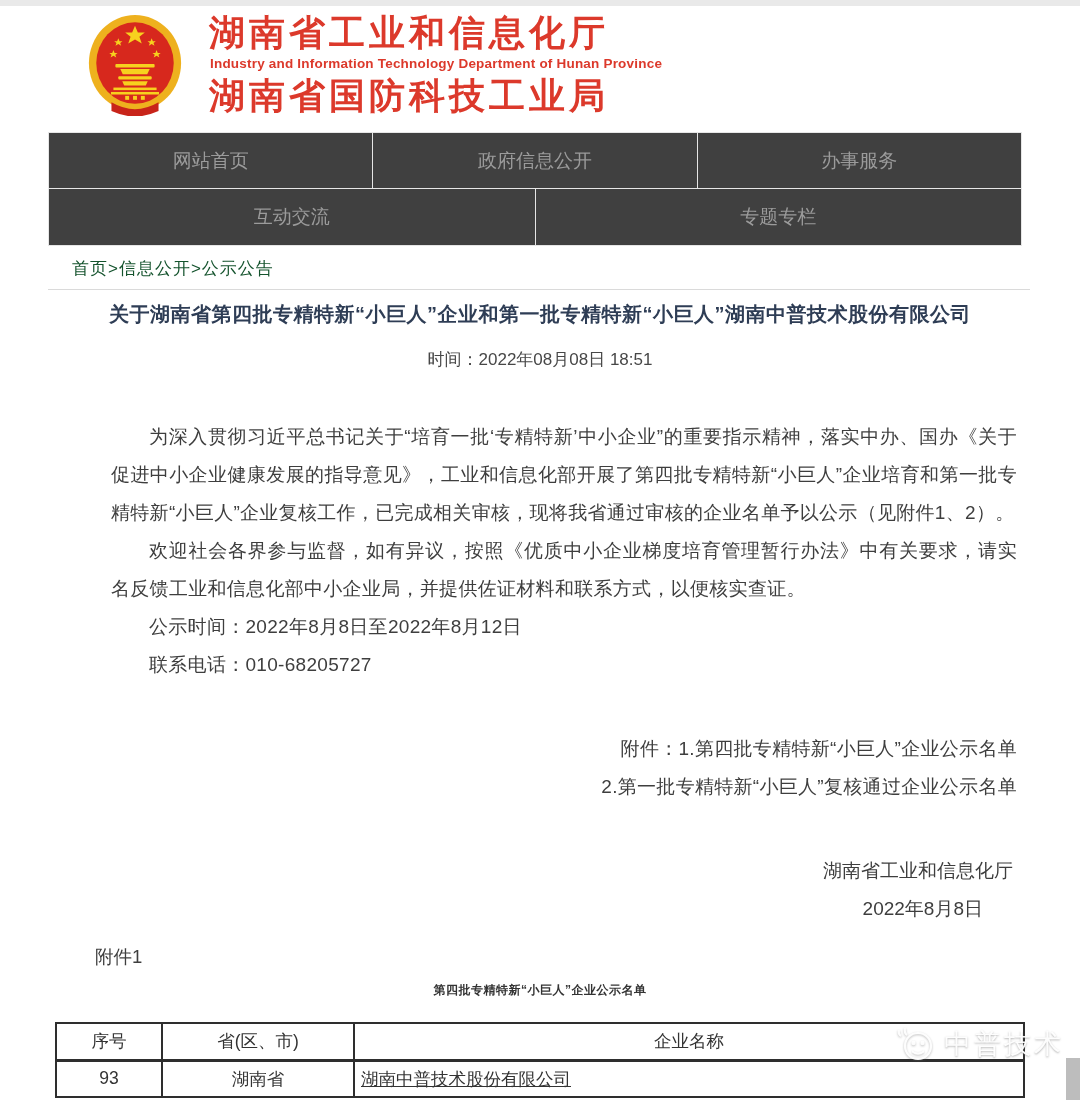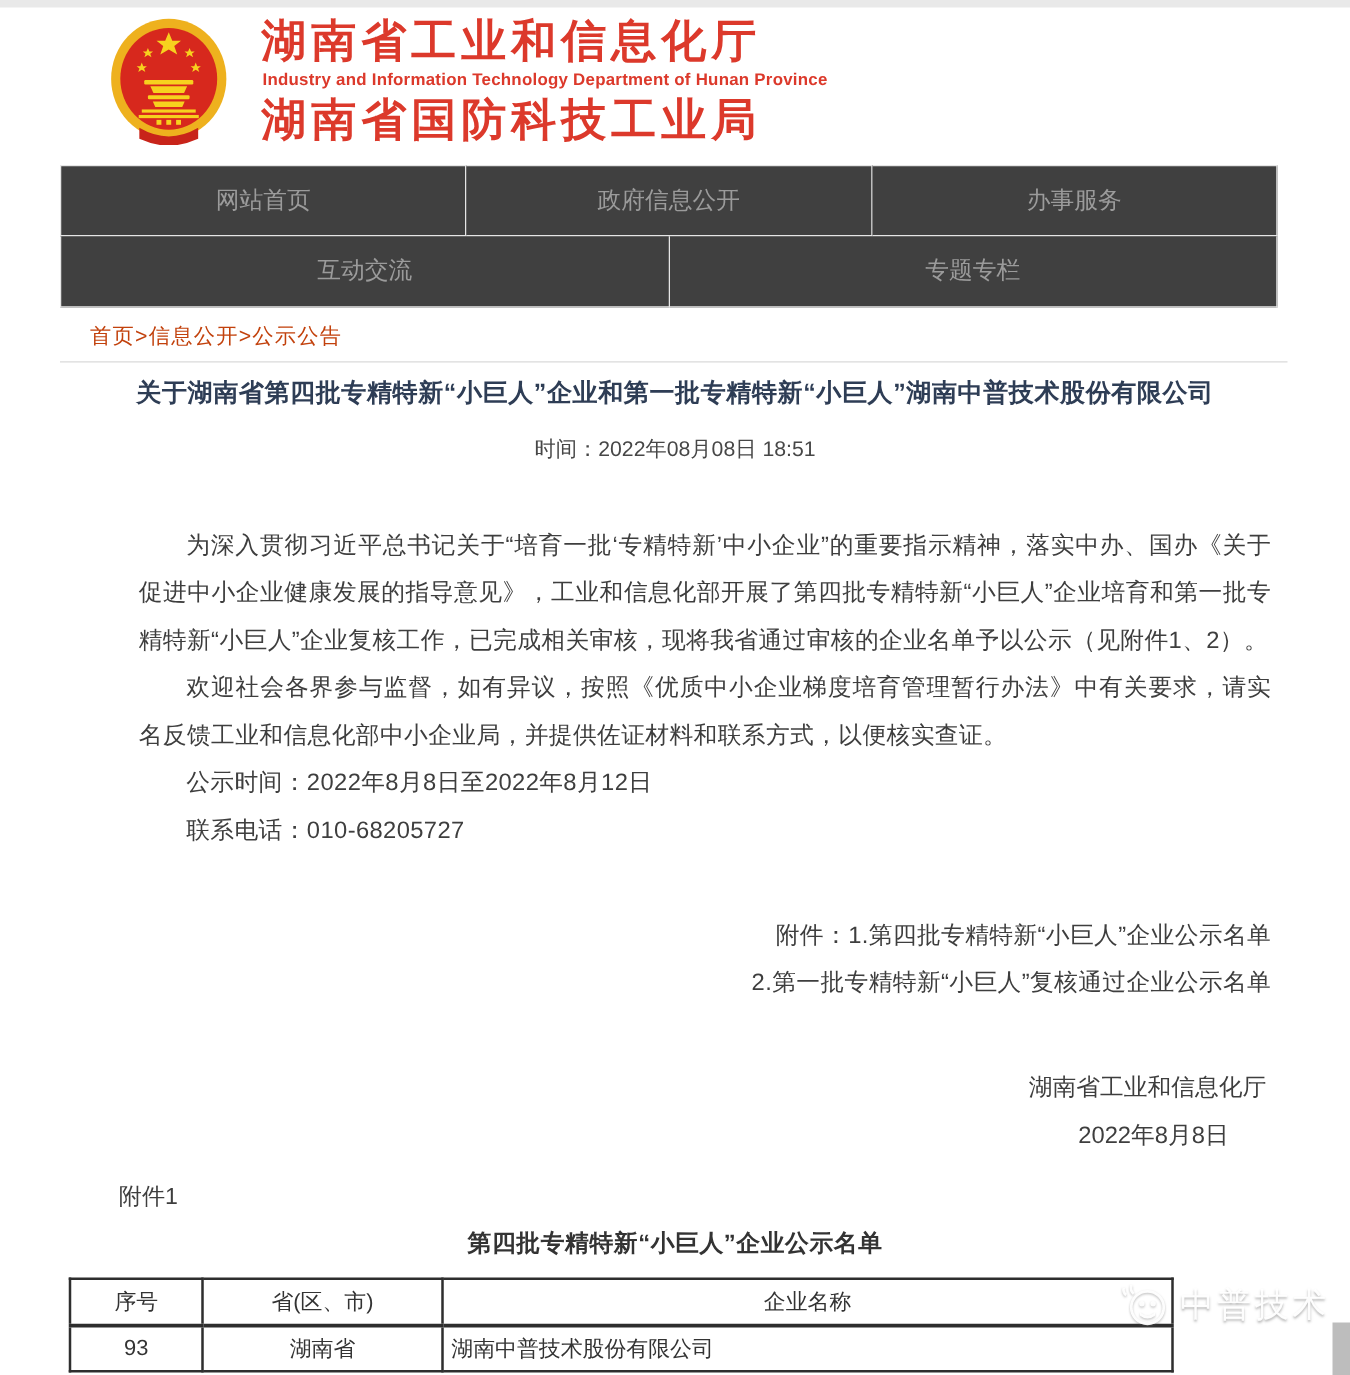--- a/index.html
+++ b/index.html
@@ -23,21 +23,21 @@
   .nav-row { display:flex; }
   .nav-cell {
     flex:1; height:57px; line-height:55px; text-align:center;
     font-size:19px; color:#9b9b9b; background:#404040;
     border:1px solid #e6e6e6; cursor:pointer;
   }
   .nav-cell + .nav-cell { border-left:none; }
   .nav-row.second .nav-cell { border-top:none; }
 
   
-  .breadcrumb { position:absolute; top:257px; left:72px; font-size:17px; color:#c2410c; letter-spacing:1px; cursor:pointer; }
+  .breadcrumb { position:absolute; top:257px; left:72px; font-size:17px; color:#14532d; letter-spacing:1px; cursor:pointer; }
   .rule { position:absolute; top:289px; left:48px; width:982px; height:1px; background:#dadada; }
 
   
   .doc-title {
     position:absolute; top:301px; left:0; right:0; text-align:center;
     font-size:20px; font-weight:700; color:#2e3d55; letter-spacing:.5px; white-space:nowrap;
   }
   .doc-time { position:absolute; top:348px; left:0; right:0; text-align:center; font-size:17px; color:#474747; }
 
   .doc-body { position:absolute; top:418px; left:63px; width:954px; font-size:19px; color:#3e3e3e; }
@@ -45,27 +45,27 @@
   .meta-line { text-align:left !important; }
 
   .attachments { margin-top:46px; }
   .attachments p { line-height:38px; text-align:right; }
   .att-line2 { text-indent:5.15em !important; }
 
   .sig-org  { margin-top:46px; text-align:right; line-height:38px; padding-right:4px; }
   .sig-date { text-align:right; line-height:38px; padding-right:34px; }
 
   .appendix-label { margin-top:12px; padding-left:32px; line-height:34px; font-size:18.5px; }
-  .table-title { margin-top:8px; text-align:center; font-size:19px; font-weight:700; color:#333; letter-spacing:.5px; }
+  .table-title { margin-top:8px; text-align:center; font-size:12px; font-weight:700; color:#333; letter-spacing:.5px; }
 
   
-  .roster { position:absolute; top:1022px; left:55px; width:884px; border-collapse:collapse; background:#fff; font-size:17.5px; color:#333; }
+  .roster { position:absolute; top:1022px; left:55px; width:970px; border-collapse:collapse; background:#fff; font-size:17.5px; color:#333; }
   .roster th, .roster td { border:2px solid #2e2e2e; height:37px; text-align:center; font-weight:400; padding:0 4px; }
   .roster thead th { border-bottom-width:3px; }
-  .roster .company { text-align:left; padding-left:6px; }
+  .roster .company { text-align:left; padding-left:6px;text-decoration:underline; }
 
   
   .watermark {
     position:absolute; top:1024px; right:16px; z-index:5;
     display:flex; align-items:center; gap:7px; pointer-events:none;
     color:rgba(255,255,255,.95); font-size:27px; font-weight:400; letter-spacing:3px;
     text-shadow:0 1px 2px rgba(90,90,90,.45);
   }
   .watermark svg { filter:drop-shadow(0 1px 1px rgba(90,90,90,.4)); }
 

